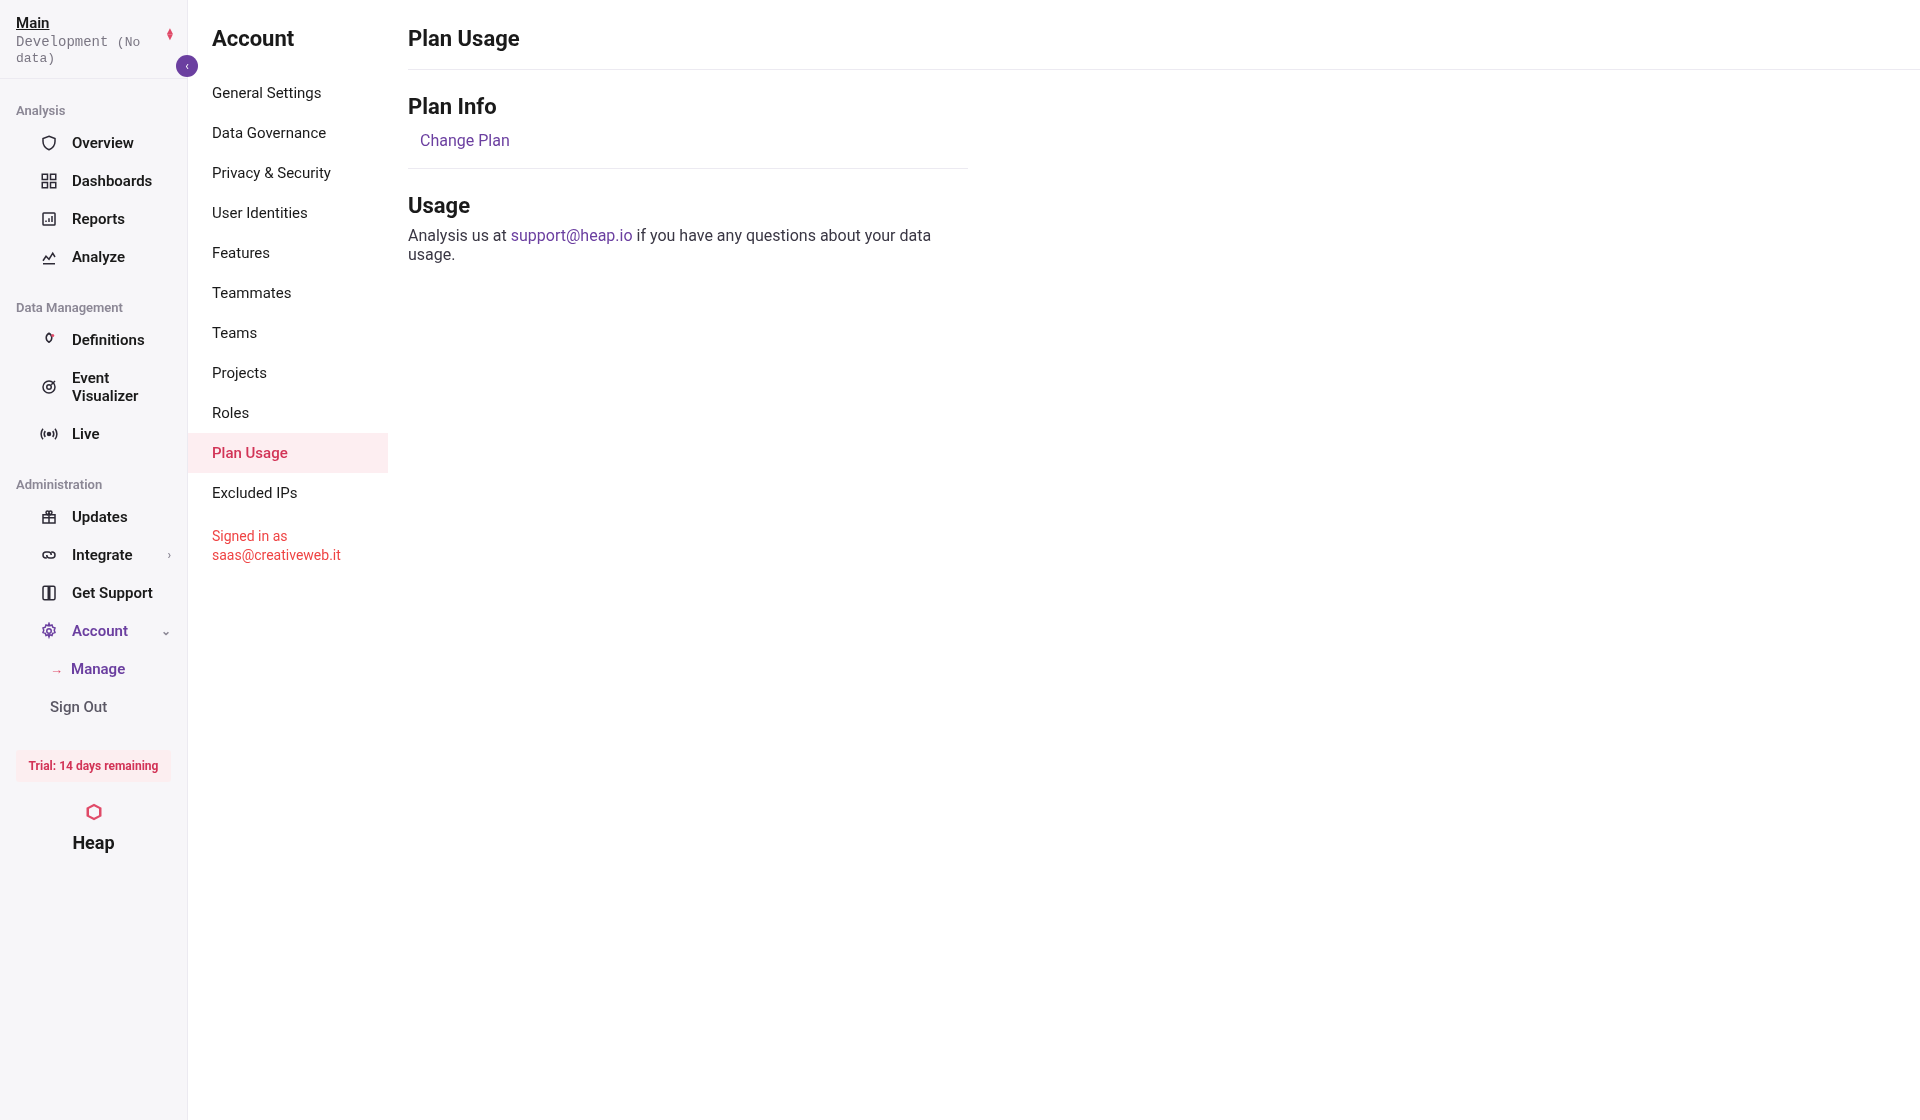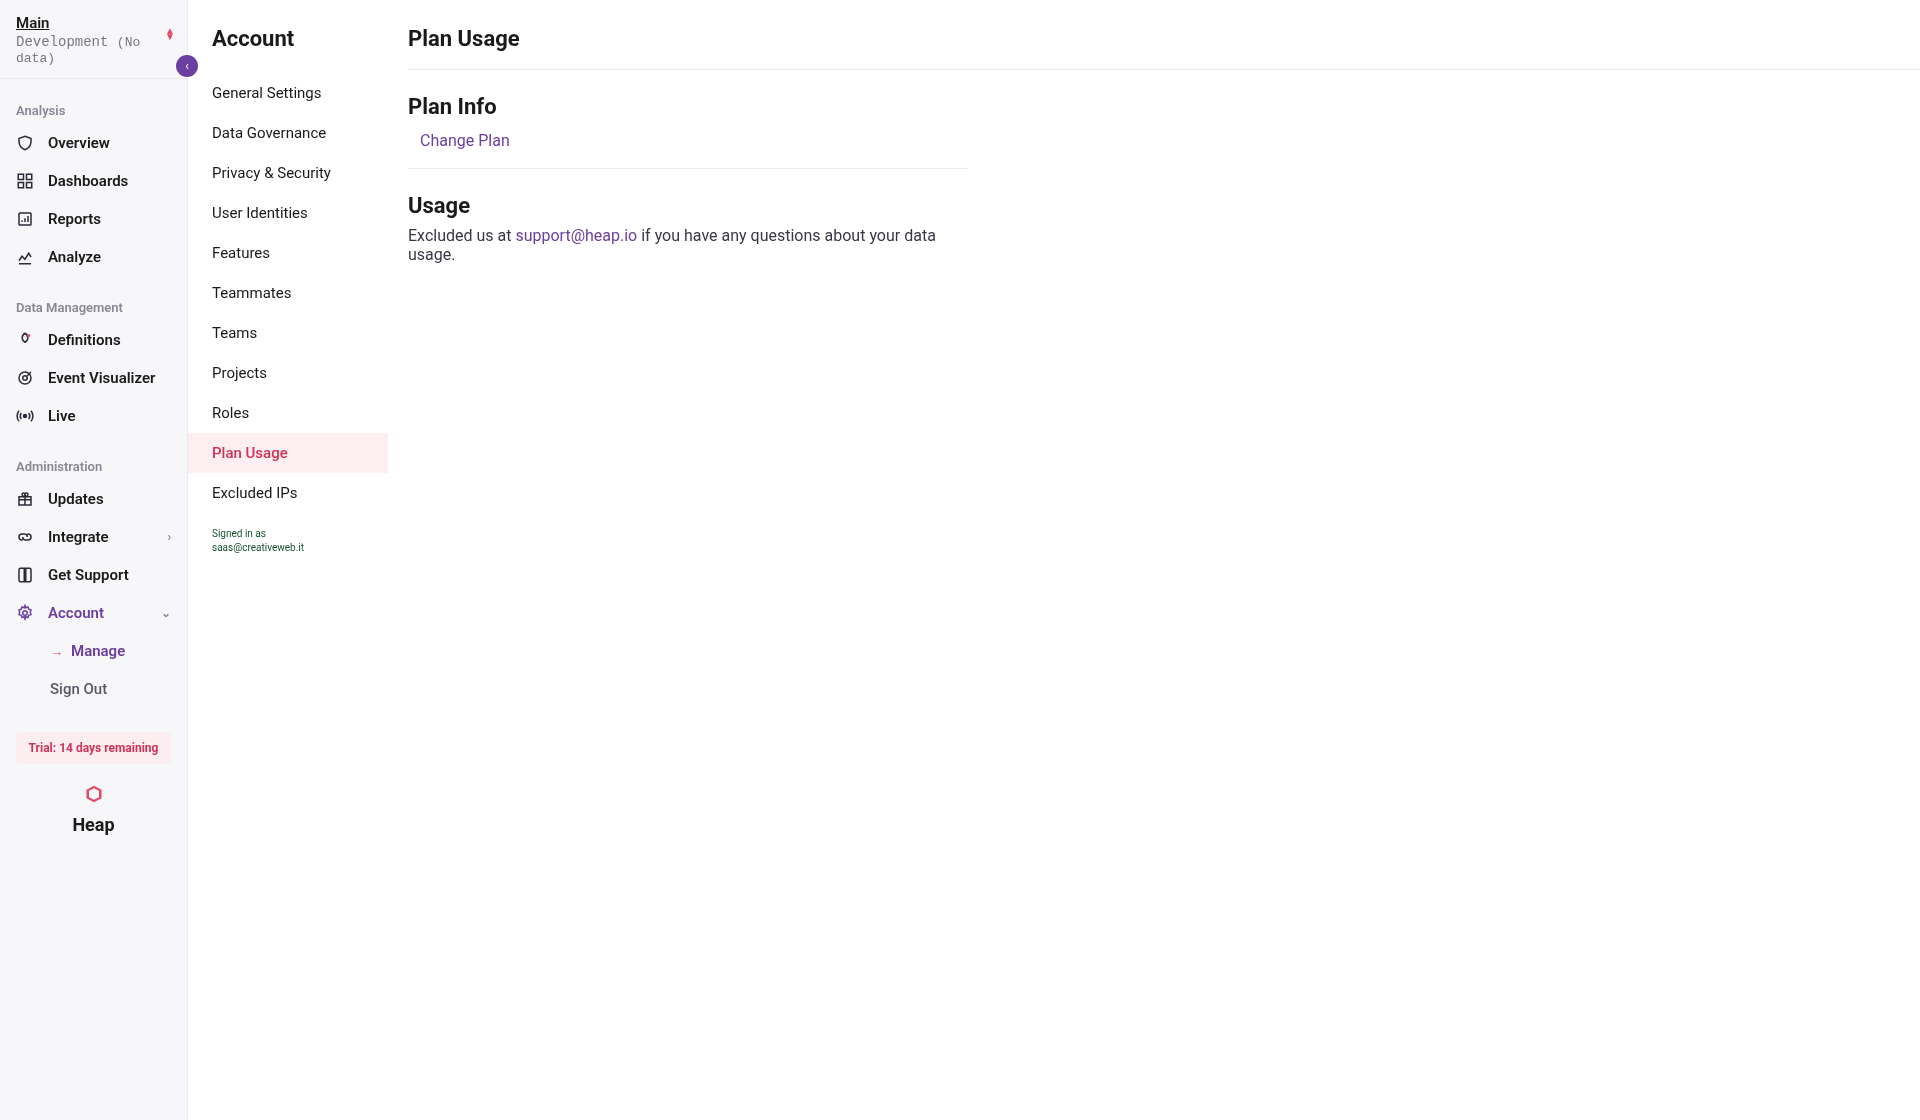--- a/index.html
+++ b/index.html
@@ -81,20 +81,21 @@
   .nav-item {
     display: flex;
     align-items: center;
     gap: 14px;
     padding: 10px 16px;
     font-size: 15px;
     font-weight: 600;
     color: #1a1a1a;
     cursor: pointer;
     position: relative;
+    margin-left: 24px;
   }
   .nav-item.active { color: #6b3fa0; }
   .nav-item .icon-slot {
     width: 18px;
     height: 18px;
     display: flex;
     align-items: center;
     justify-content: center;
     color: #2d2a36;
   }
@@ -167,22 +168,22 @@
     color: #1a1a1a;
     cursor: pointer;
   }
   .acct-item.active {
     background: #fdeef1;
     color: #d23457;
     font-weight: 500;
   }
   .signed-in-as {
     padding: 14px 24px;
-    font-size: 10px;
-    color: #14532d;
+    font-size: 14px;
+    color: #ef4444;
     line-height: 1.35;
   }
 
   
   .main {
     flex: 1;
     padding: 26px 40px 0 20px;
     overflow: auto;
   }
   .main h1.page-title {
@@ -409,16 +410,16 @@
   <h1 class="page-title">Plan Usage</h1>
 
   <section class="section-block">
     <div class="section-heading">Plan Info</div>
     <span class="link-action">Change Plan</span>
   </section>
 
   <section class="section-block last">
     <div class="section-heading">Usage</div>
     <div class="section-body">
-      <span>Excluded us at </span><a class="inline-link">support@heap.io</a><span> if you have any questions about your data usage.</span>
+      <span>Analysis us at </span><a class="inline-link">support@heap.io</a><span> if you have any questions about your data usage.</span>
     </div>
   </section>
 </main>
 
 </body></html>

